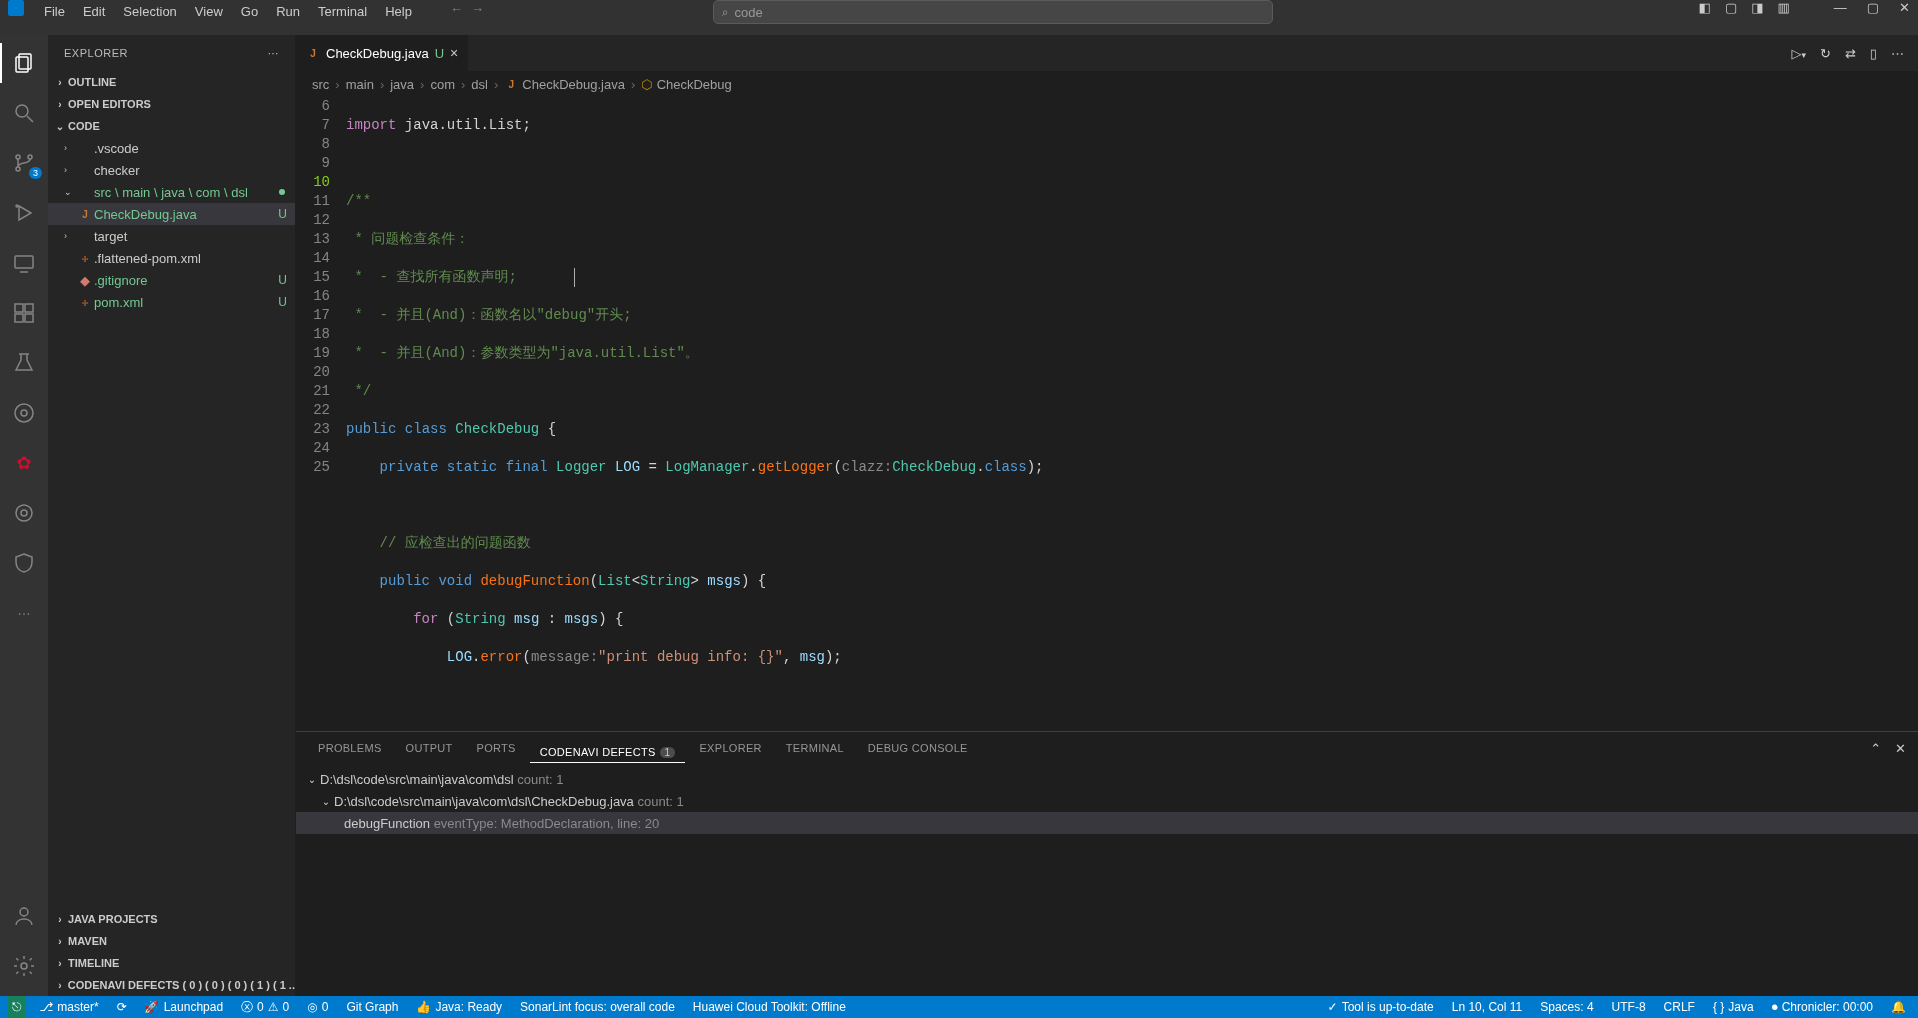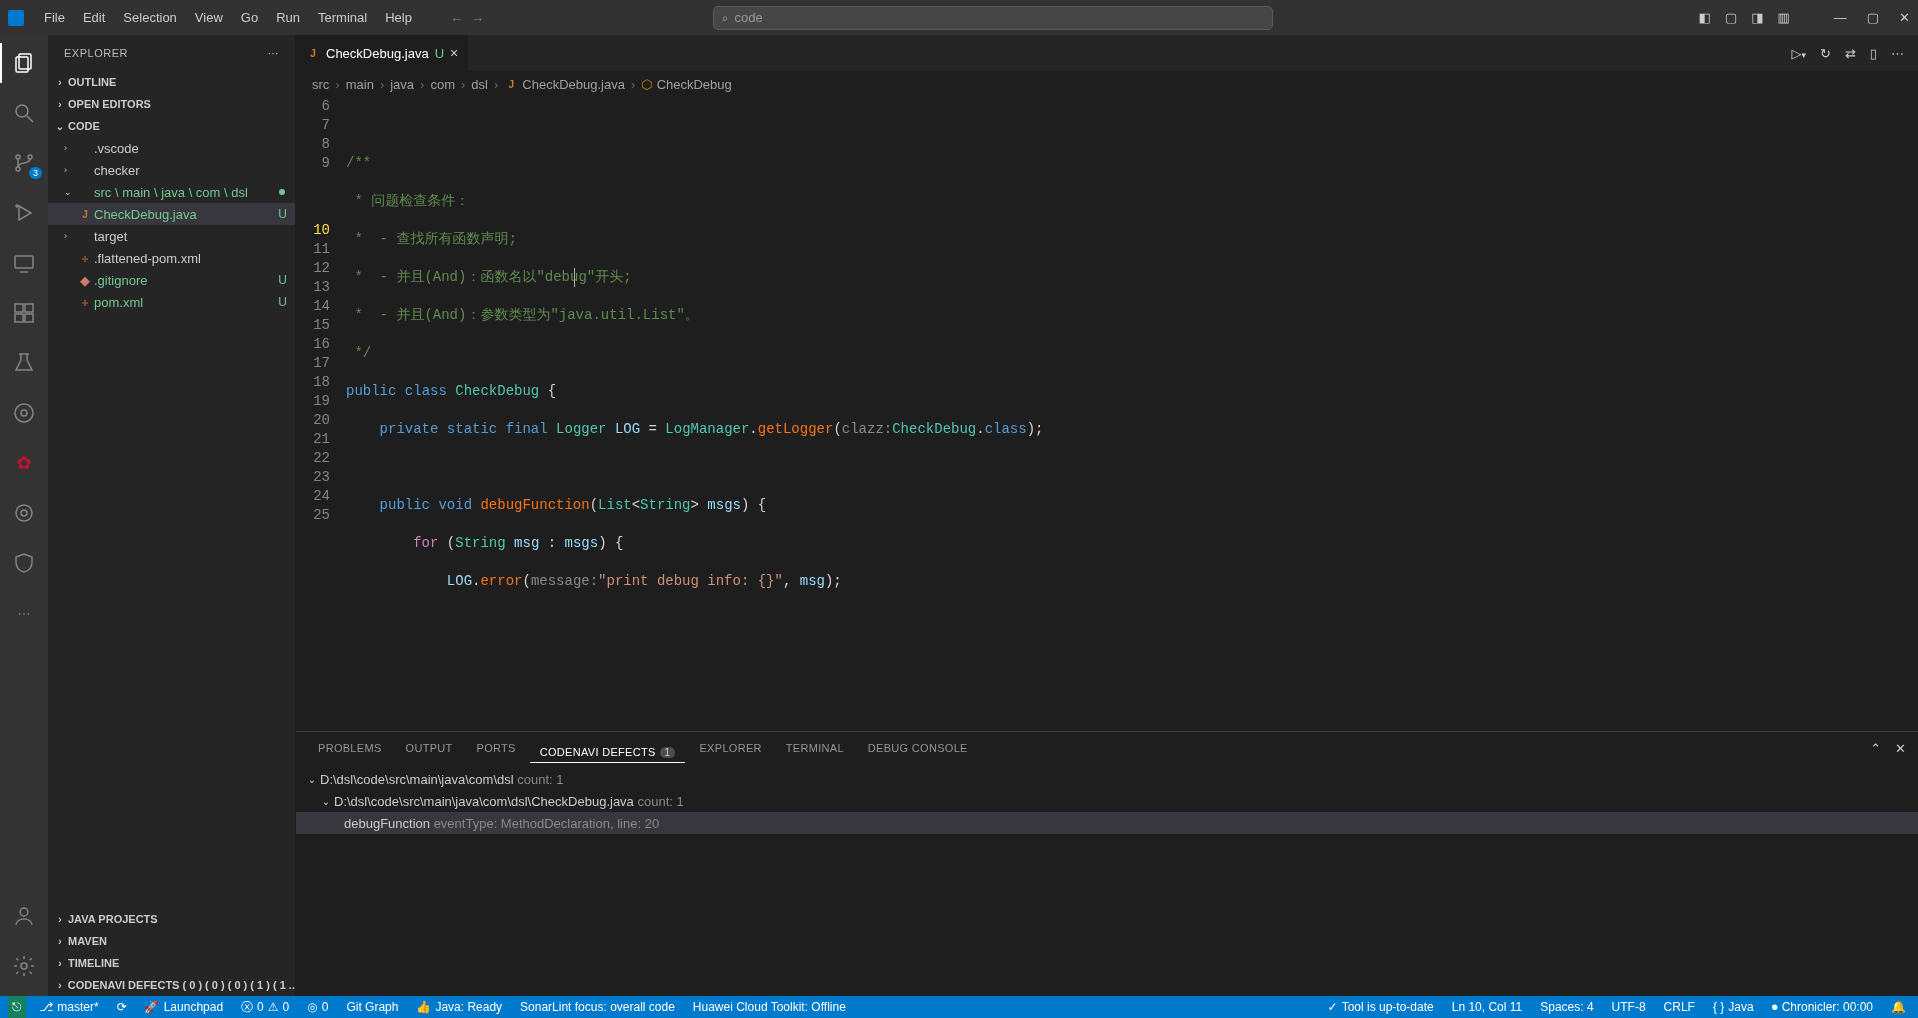--- a/index.html
+++ b/index.html
@@ -12,22 +12,22 @@
       height: 1018px;
       overflow: hidden;
       display: flex;
       flex-direction: column;
     }
     
     .titlebar {
       height: 35px;
       background: #323233;
       display: flex;
-      align-items: center;
-      padding: 16px 8px;
+      align-items: flex-start;
+      padding: 0 8px;
       color: #cccccc;
     }
     .titlebar .logo {
       width: 16px; height: 16px;
       margin-right: 12px;
       background: #007acc;
       border-radius: 2px;
     }
     .titlebar .menu { display: flex; gap: 2px; }
     .titlebar .menu-item { padding: 4px 8px; cursor: pointer; }
@@ -119,21 +119,21 @@
       height: 26px; display: flex; align-items: center;
       padding-left: 16px; color: #a0a0a0; font-size: 13px; gap: 4px;
       background:#1e1e1e;
     }
     .breadcrumbs .sep { color: #666; margin: 0 2px;}
     .breadcrumbs .sym-icon { color:#b58900; }
     .editor-split { flex: 1; display: flex; flex-direction: column; overflow: hidden;}
     .code-pane { flex: 1; display: flex; overflow: hidden; font-family: 'Consolas','Courier New',monospace; font-size: 14px; line-height: 19px;}
     .gutter { width: 50px; text-align: right; color: #858585; padding-right: 16px; user-select: none;}
     .gutter .ln { height: 19px; }
-    .gutter .ln.active { color: #fde047; margin-top: 48px;}
+    .gutter .ln.active { color: #84cc16;}
     .code { flex: 1; white-space: pre; color: #d4d4d4; position:relative;}
     .code .line { height: 19px; }
     .kw-import { color: #c586c0; }
     .kw { color: #569cd6; }
     .type { color: #4ec9b0; }
     .comment { color: #608b4e; }
     .str { color: #ce9178; }
     .fn { color: #f97316; }
     .var { color: #9cdcfe; }
     .lbulb { color:#ffc107; }
@@ -433,30 +433,32 @@
           <div class="ln">18</div>
             <div class="ln">19</div>
             <div class="ln">20</div>
             <div class="ln">21</div>
           <div class="ln">22</div>
             <div class="ln">23</div>
             <div class="ln">24</div>
             <div class="ln">25</div>
         </div>
         <div class="code">
+<div class="line"><span class="kw-import">import</span> <span>java.util.List</span><span>;</span></div>
 <div class="line"></div>
 <div class="line"><span class="comment">/**</span></div>
 <div class="line"><span class="comment"> * 问题检查条件：</span></div>
 <div class="line"><span class="comment"> *  - 查找所有函数声明;</span></div>
 <div class="line"><span class="comment"> *  - 并且(And)：函数名以"debug"开头;</span></div>
 <div class="line"><span class="comment"> *  - 并且(And)：参数类型为"java.util.List"。</span></div>
 <div class="line"><span class="comment"> */</span><span class="cursor-caret" style="left:228px;top:171px;"></span></div>
 <div class="line"><span class="kw">public</span> <span class="kw">class</span> <span class="type">CheckDebug</span><span> {</span></div>
 <div class="line"><span>    </span><span class="kw">private</span> <span class="kw">static</span> <span class="kw">final</span> <span class="type">Logger</span> <span class="var">LOG</span><span> = </span><span class="type">LogManager</span><span>.</span><span class="fn">getLogger</span><span>(</span><span class="muted">clazz:</span><span class="type">CheckDebug</span><span>.</span><span class="kw">class</span><span>);</span></div>
 <div class="line"></div>
+<div class="line"><span class="comment">    // 应检查出的问题函数</span></div>
 <div class="line"><span>    </span><span class="kw">public</span> <span class="kw">void</span> <span class="fn">debugFunction</span><span>(</span><span class="type">List</span><span>&lt;</span><span class="type">String</span><span>&gt;</span> <span class="var">msgs</span><span>) {</span></div>
 <div class="line"><span>        </span><span class="kw-import">for</span><span> (</span><span class="type">String</span> <span class="var">msg</span><span> : </span><span class="var">msgs</span><span>) {</span></div>
 <div class="line"><span>            </span><span class="var">LOG</span><span>.</span><span class="fn">error</span><span>(</span><span class="muted">message:</span><span class="str">"print debug info: {}"</span><span>, </span><span class="var">msg</span><span>);</span></div>
 
 
 
         </div>
       </div>
 
       <div class="panel">

